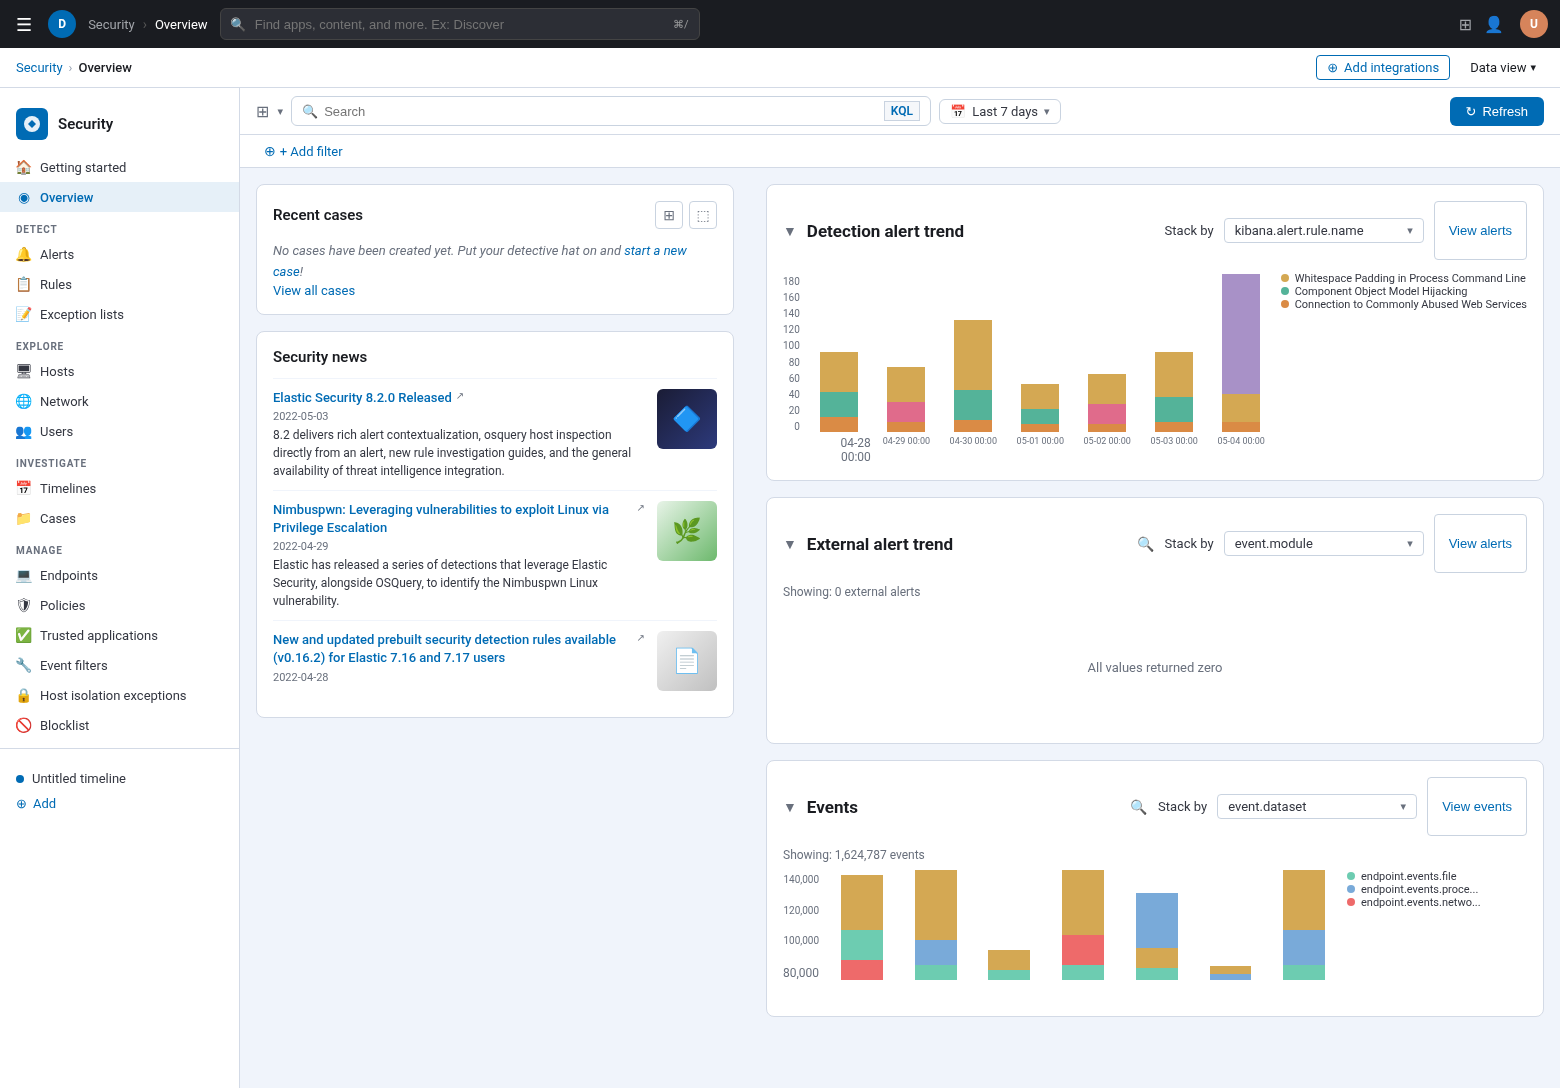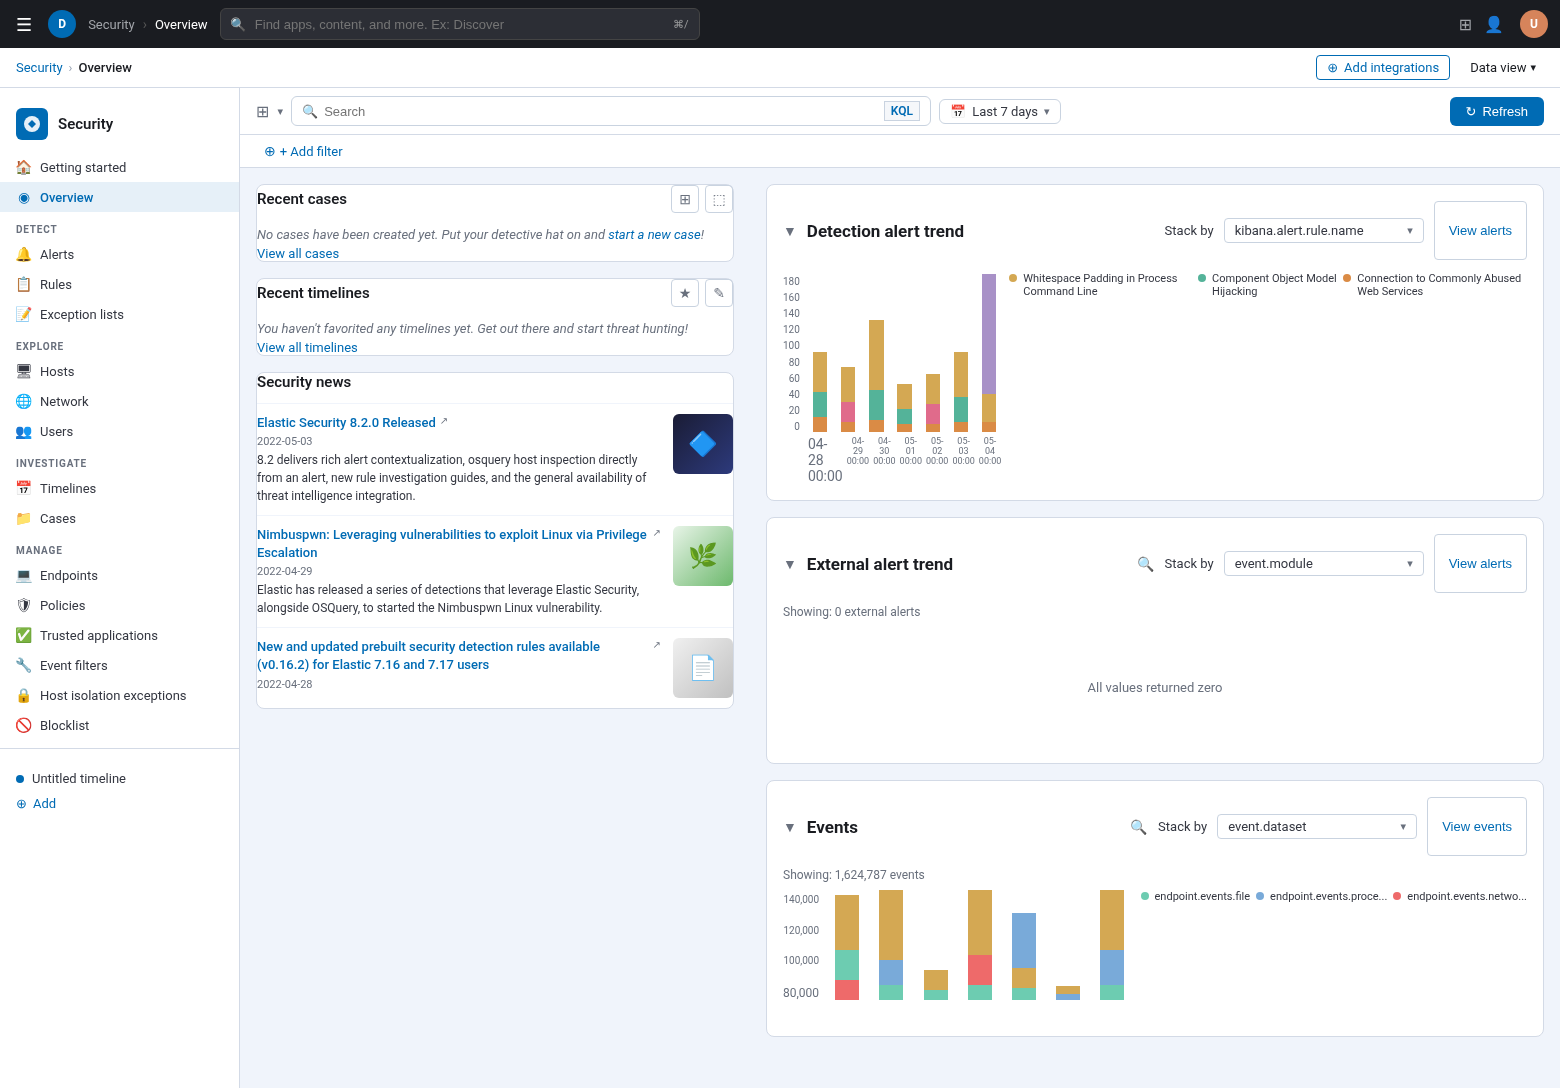--- a/index.html
+++ b/index.html
@@ -54,21 +54,21 @@
     .filter-time-text { font-size: 13px; color: #343741; }
     .filter-add { display: flex; align-items: center; gap: 4px; color: #006bb4; font-size: 13px; cursor: pointer; padding: 4px 8px; }
     .refresh-btn { display: flex; align-items: center; gap: 6px; background: #006bb4; color: #fff; border: none; border-radius: 6px; padding: 7px 16px; font-size: 13px; cursor: pointer; margin-left: auto; }
 
     
     .page-content { display: flex; flex: 1; gap: 0; overflow: hidden; }
     .left-panel { width: 510px; flex-shrink: 0; overflow-y: auto; padding: 16px; background: #f0f4fb; display: flex; flex-direction: column; gap: 16px; }
     .right-panel { flex: 1; overflow-y: auto; padding: 16px; background: #f0f4fb; display: flex; flex-direction: column; gap: 16px; }
 
     
-    .card { background: #fff; border: 1px solid #d3dae6; border-radius: 8px; padding: 0; }
+    .card { background: #fff; border: 1px solid #d3dae6; border-radius: 8px; padding: 16px; }
     .card-header { display: flex; align-items: center; justify-content: space-between; margin-bottom: 12px; }
     .card-title { font-size: 15px; font-weight: 600; color: #1a1c21; }
     .card-icons { display: flex; gap: 6px; }
     .card-icon-btn { width: 28px; height: 28px; border: 1px solid #c9d3e0; border-radius: 4px; display: flex; align-items: center; justify-content: center; cursor: pointer; color: #69707d; font-size: 14px; }
     .card-empty { color: #69707d; font-size: 13px; line-height: 1.6; font-style: italic; }
     .card-empty a { color: #006bb4; text-decoration: none; }
     .card-link { color: #006bb4; font-size: 13px; cursor: pointer; text-decoration: none; display: inline-block; }
 
     
     
@@ -91,21 +91,21 @@
     .chart-title-row { display: flex; align-items: center; gap: 10px; }
     .chart-collapse { color: #69707d; cursor: pointer; font-size: 14px; }
     .chart-title { font-size: 17px; font-weight: 700; color: #1a1c21; }
     .chart-controls { display: flex; align-items: center; gap: 10px; }
     .stack-by-label { font-size: 13px; color: #343741; }
     .stack-by-select { display: flex; align-items: center; gap: 6px; border: 1px solid #c9d3e0; border-radius: 4px; padding: 4px 10px; font-size: 13px; color: #343741; cursor: pointer; background: #fff; min-width: 200px; }
     .stack-by-select .chevron { color: #69707d; font-size: 11px; margin-left: auto; }
     .view-alerts-btn { background: #fff; border: 1px solid #c9d3e0; border-radius: 4px; padding: 21px 14px; font-size: 13px; color: #006bb4; cursor: pointer; font-weight: 500; }
 
     
-    .chart-legend { display: flex; flex-direction: row; gap: 6px; min-width: 180px; }
+    .chart-legend { display: flex; flex-direction: column; min-width: 180px; }
     .legend-item { display: flex; align-items: flex-start; gap: 6px; font-size: 11px; color: #343741; }
     .legend-dot { width: 8px; height: 8px; border-radius: 50%; flex-shrink: 0; margin-top: 2px; }
 
     
     .empty-chart { display: flex; align-items: center; justify-content: center; height: 120px; color: #69707d; font-size: 13px; }
 
     
     .showing-text { font-size: 12px; color: #69707d; margin-bottom: 8px; }
 
     .filter-icon { font-size: 14px; color: #69707d; cursor: pointer; }
@@ -294,31 +294,20 @@
               <div class="card-icon-btn" title="Add case">⊞</div>
               <div class="card-icon-btn" title="External link">⬚</div>
             </div>
           </div>
           <p class="card-empty">
             <span>No cases have been created yet. Put your detective hat on and </span><a href="#">start a new case</a><span>!</span>
           </p>
           <a class="card-link">View all cases</a>
         </div>
 
-        <div class="card">
-          <div class="card-header">
-            <span class="card-title">Recent timelines</span>
-            <div class="card-icons">
-              <div class="card-icon-btn" title="Favorite">★</div>
-              <div class="card-icon-btn" title="Edit">✎</div>
-            </div>
-          </div>
-          <p class="card-empty">You haven't favorited any timelines yet. Get out there and start threat hunting!</p>
-          <a class="card-link">View all timelines</a>
-        </div>
 
         <div class="card">
           <div class="card-header">
             <span class="card-title">Security news</span>
           </div>
 
           <div class="news-item">
             <div class="news-content">
               <div class="news-title">
                 <span>Elastic Security 8.2.0 Released</span>
@@ -332,21 +321,21 @@
             </div>
           </div>
 
           <div class="news-item">
             <div class="news-content">
               <div class="news-title">
                 <span>Nimbuspwn: Leveraging vulnerabilities to exploit Linux via Privilege Escalation</span>
                 <span style="font-size:10px;color:#69707d;">↗</span>
               </div>
               <div class="news-date">2022-04-29</div>
-              <div class="news-desc">Elastic has released a series of detections that leverage Elastic Security, alongside OSQuery, to started the Nimbuspwn Linux vulnerability.</div>
+              <div class="news-desc">Elastic has released a series of detections that leverage Elastic Security, alongside OSQuery, to identify the Nimbuspwn Linux vulnerability.</div>
             </div>
             <div class="news-img news-img-2">
               <span>🌿</span>
             </div>
           </div>
 
           <div class="news-item">
             <div class="news-content">
               <div class="news-title">
                 <span>New and updated prebuilt security detection rules available (v0.16.2) for Elastic 7.16 and 7.17 users</span>
@@ -445,21 +434,21 @@
 
                 <div style="flex:1;display:flex;flex-direction:column;align-items:center;">
                   <div style="width:60%;display:flex;flex-direction:column;justify-content:flex-end;">
                     <div style="height:120px;background:#a891c7;width:100%;"></div>
                     <div style="height:28px;background:#d4a853;width:100%;"></div>
                     <div style="height:10px;background:#da8b45;width:100%;"></div>
                   </div>
                 </div>
               </div>
               <div style="display:flex;gap:4px;padding-top:4px;">
-                <span style="flex:1;text-align:left;font-size:14px;color:#69707d;">04-28 00:00</span>
+                <span style="flex:1;text-align:right;font-size:12px;color:#69707d;">04-28 00:00</span>
                 <span style="flex:1;text-align:center;font-size:9px;color:#69707d;">04-29 00:00</span>
                 <span style="flex:1;text-align:center;font-size:9px;color:#69707d;">04-30 00:00</span>
                 <span style="flex:1;text-align:center;font-size:9px;color:#69707d;">05-01 00:00</span>
                 <span style="flex:1;text-align:center;font-size:9px;color:#69707d;">05-02 00:00</span>
                 <span style="flex:1;text-align:center;font-size:9px;color:#69707d;">05-03 00:00</span>
                 <span style="flex:1;text-align:center;font-size:9px;color:#69707d;">05-04 00:00</span>
               </div>
             </div>
 
             <div class="chart-legend">

